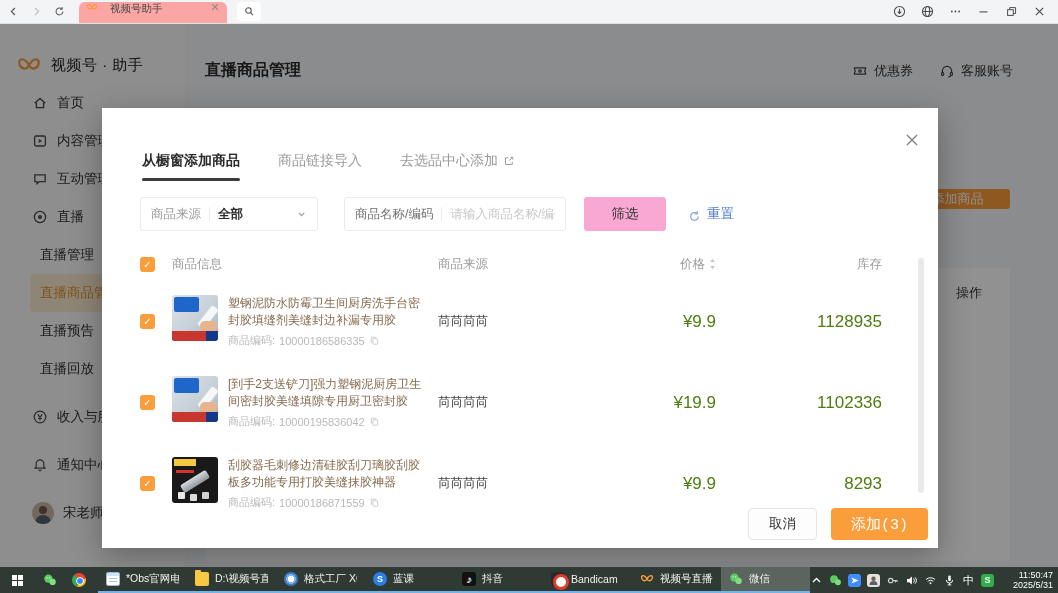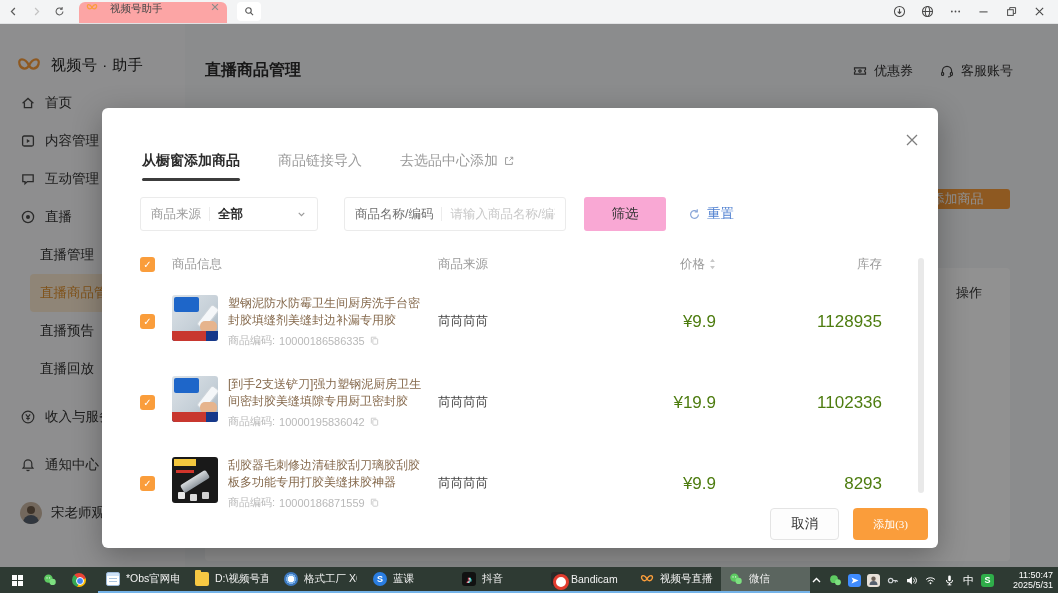--- a/index.html
+++ b/index.html
@@ -26,58 +26,58 @@
   .bsearch .icn{width:11px;height:11px}
   .bwin{margin-left:auto;display:flex;align-items:center;gap:15px;padding-right:12px;color:#4a4a4a}
   .bwin .icn{width:13px;height:13px}
 
   
   .page{position:absolute;top:24px;left:0;right:0;bottom:26px;background:#f5f6f8;overflow:hidden}
   .sidebar{position:absolute;top:0;left:0;bottom:0;width:185px;background:#fafafb}
   .logo-row{display:flex;align-items:center;gap:9px;padding:22px 0 0 16px;height:60px}
   .logo-ic{width:26px;height:21px;color:var(--accent)}
   .logo-tx{font-size:15px;font-weight:normal;color:#222;letter-spacing:.5px;white-space:nowrap}
-  .menu-item{height:38px;display:flex;align-items:center;gap:9px;padding-left:20px;font-size:13.5px;color:#333;cursor:default;white-space:nowrap}
+  .menu-item{height:38px;display:flex;align-items:center;gap:9px;padding-left:32px;font-size:13.5px;color:#333;cursor:default;white-space:nowrap}
   .menu-item .icn{color:#4a4a4a}
   .menu-item.sub{margin-left:30px;padding-left:10px;height:38px}
   .menu-item.gap{margin-top:10px}
   .menu-item.active{background:#fcead2;color:#e0922f;border-radius:4px 0 0 4px}
   .avatar{width:22px;height:22px;border-radius:50%;background:#cbb8a4;position:relative;overflow:hidden;flex:none}
   .avatar::before{content:"";position:absolute;left:7px;top:4px;width:8px;height:8px;border-radius:50%;background:#6e5b49}
   .avatar::after{content:"";position:absolute;left:3px;top:13px;width:16px;height:10px;border-radius:8px 8px 0 0;background:#55606e}
   .main{position:absolute;left:185px;right:0;top:0;bottom:0}
   .page-header{display:flex;align-items:center;padding:36px 45px 0 20px}
   .pg-title{font-size:16px;font-weight:bold;color:#2b2b2b}
   .hdr-actions{margin-left:auto;display:flex;gap:26px}
   .hdr-item{display:flex;align-items:center;gap:6px;font-size:13px;color:#333}
   .hdr-item .icn{color:#444}
   .add-btn-bg{position:absolute;top:165px;right:48px;width:105px;height:20px;background:var(--accent);color:#fff;font-size:13px;border-radius:3px;display:flex;align-items:center;justify-content:center}
   .table-card-bg{position:absolute;top:244px;left:20px;right:48px;bottom:6px;background:#fff;border-radius:4px}
   .op{position:absolute;top:16px;right:28px;font-size:13px;color:#333}
   .dim{position:absolute;inset:0;background:rgba(0,0,0,.43);z-index:5}
 
   
-  .modal{position:absolute;left:102px;top:108px;width:836px;height:440px;background:#fff;border-radius:6px;box-shadow:0 8px 30px rgba(0,0,0,.3);z-index:10}
+  .modal{position:absolute;left:102px;top:108px;width:836px;height:440px;background:#fff;border-radius:0;box-shadow:0 8px 30px rgba(0,0,0,.3);z-index:10}
   .m-close{position:absolute;top:24px;right:18px;width:16px;height:16px;color:#7e7e7e;cursor:pointer}
   .m-tabs{display:flex;gap:38px;padding:44px 0 0 40px}
   .m-tab{position:relative;display:flex;align-items:center;gap:5px;font-size:14px;color:#9a9a9a;padding-bottom:11px;cursor:pointer}
   .m-tab .icn{color:#9a9a9a}
   .m-tab.active{color:#2b2b2b;font-weight:bold}
   .m-tab.active::after{content:"";position:absolute;left:0;right:0;bottom:0;height:3px;background:#3c3c3c;border-radius:2px}
   .m-filters{display:flex;align-items:center;margin:16px 0 0 38px}
   .fbox{height:34px;border:1px solid #ebebeb;border-radius:3px;display:flex;align-items:center;padding:0 10px;gap:8px;font-size:12.5px}
   .f-select{width:178px}
   .f-input{width:222px;margin-left:26px}
   .f-label{color:#9a9a9a;white-space:nowrap}
   .vdiv{width:1px;height:14px;background:#ececec;flex:none}
   .f-value{color:#2b2b2b;font-weight:bold}
   .chev{margin-left:auto;width:11px;height:11px;color:#9a9a9a}
   .f-ph{color:#c8c8c8;white-space:nowrap;overflow:hidden}
   .f-btn{margin-left:18px;width:82px;height:34px;background:#f9a8d4;border:none;border-radius:3px;font-size:13.5px;color:#333;font-family:inherit;cursor:pointer}
-  .f-reset{margin-left:22px;display:flex;align-items:center;gap:6px;font-size:13.5px;color:var(--reset);cursor:pointer}
+  .f-reset{margin-left:22px;display:flex;align-items:flex-end;gap:6px;font-size:13.5px;color:var(--reset);cursor:pointer}
   .f-reset .icn{width:13px;height:13px;color:#8aa6d8}
 
   .t-head,.t-row{display:grid;grid-template-columns:24px 258px 130px 140px 158px;column-gap:8px;padding-left:38px;align-items:center}
   .t-head{height:34px;margin-top:16px;font-size:12.5px;color:#9a9a9a}
   .th-num{display:flex;align-items:center;justify-content:flex-end;gap:4px}
   .sort{width:7px;height:12px;color:#c8c8c8}
   .t-row{padding-top:14px;padding-bottom:14px}
   .cb{width:15px;height:15px;background:var(--accent);border-radius:3px;color:#fff;font-size:10px;display:flex;align-items:center;justify-content:center;cursor:pointer}
   .cell-info{display:flex;gap:10px;align-items:flex-start}
   .p-name{font-size:12px;line-height:17px;max-height:34px;overflow:hidden;color:var(--nametx)}
@@ -91,21 +91,21 @@
   .thumb.sealant::after{content:"";position:absolute;bottom:0;left:0;right:0;height:10px;background:#16388a;box-shadow:inset 34px 0 0 #c8372f}
   .thumb .tube{position:absolute;top:9px;right:5px;width:10px;height:26px;background:#f5f7f9;border:1px solid #ccd3d9;border-radius:3px;transform:rotate(38deg)}
   .thumb .hand{position:absolute;bottom:9px;right:1px;width:17px;height:11px;background:#e6b48d;border-radius:5px}
   .thumb.scraper{background:#191919}
   .thumb.scraper::before{content:"";position:absolute;top:2px;left:2px;width:22px;height:7px;background:#f3c73e;box-shadow:0 9px 0 -2px #d1352b}
   .thumb.scraper::after{content:"";position:absolute;top:20px;left:8px;width:30px;height:9px;background:linear-gradient(#d6dadd,#8f979e);transform:rotate(-32deg);border-radius:2px}
   .thumb .bits{position:absolute;bottom:4px;left:6px;width:7px;height:7px;background:#e8e8e8;border-radius:1px;box-shadow:12px 2px 0 #dcdcdc,24px 0 0 #d0d0d0}
   .m-scroll{position:absolute;right:14px;top:150px;width:6px;height:235px;background:#e9e9e9;border-radius:3px}
   .m-footer{position:absolute;right:10px;bottom:8px;display:flex;gap:14px}
   .btn-cancel{height:32px;padding:0 20px;background:#fdfdfd;border:1px solid #e4e4e4;border-radius:4px;font-size:13.5px;color:#333;font-family:inherit;cursor:pointer}
-  .btn-confirm{height:32px;padding:0 20px;background:var(--accent);border:none;border-radius:4px;font-size:11px;color:#fff;font-family:Liberation Serif, serif;cursor:pointer}
+  .btn-confirm{height:32px;padding:0 20px;background:var(--accent);border:none;border-radius:4px;font-size:15px;color:#fff;font-family:Liberation Mono, monospace;cursor:pointer}
 
   
   .taskbar{position:absolute;left:0;right:0;bottom:0;height:26px;background:var(--tb);display:flex;align-items:stretch;z-index:50}
   .tb-start{width:36px;display:flex;align-items:center;justify-content:center}
   .winlogo{display:grid;grid-template-columns:5px 5px;grid-template-rows:5px 5px;gap:1px}
   .winlogo i{background:#fdfdfd}
   .tb-pin{width:30px;display:flex;align-items:center;justify-content:center}
   .tb-apps{display:flex;margin-left:4px}
   .tb-app{width:89px;display:flex;align-items:center;gap:6px;padding:0 8px;border-bottom:2px solid var(--tbline);overflow:hidden;cursor:pointer}
   .tb-app.active{background:rgba(255,255,255,.22)}

